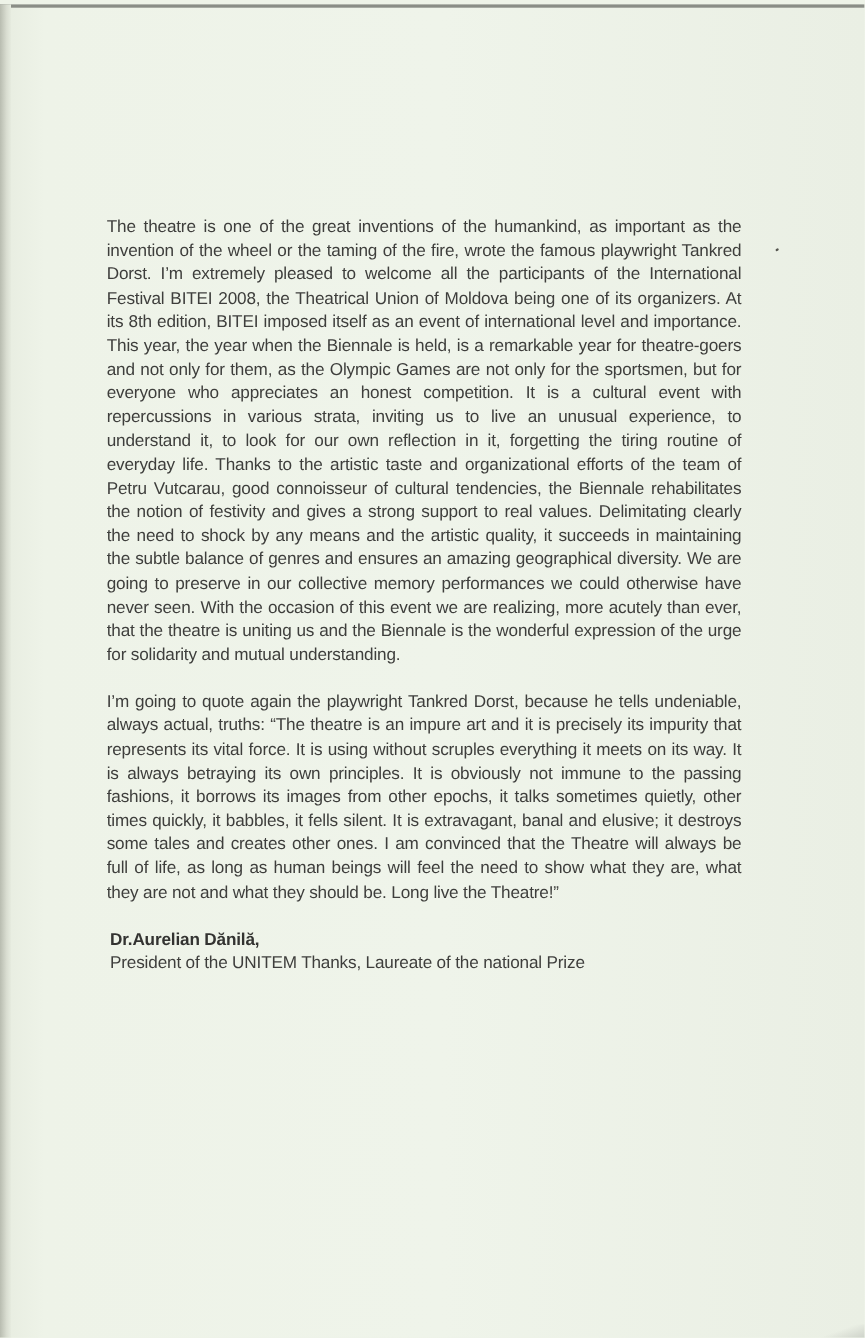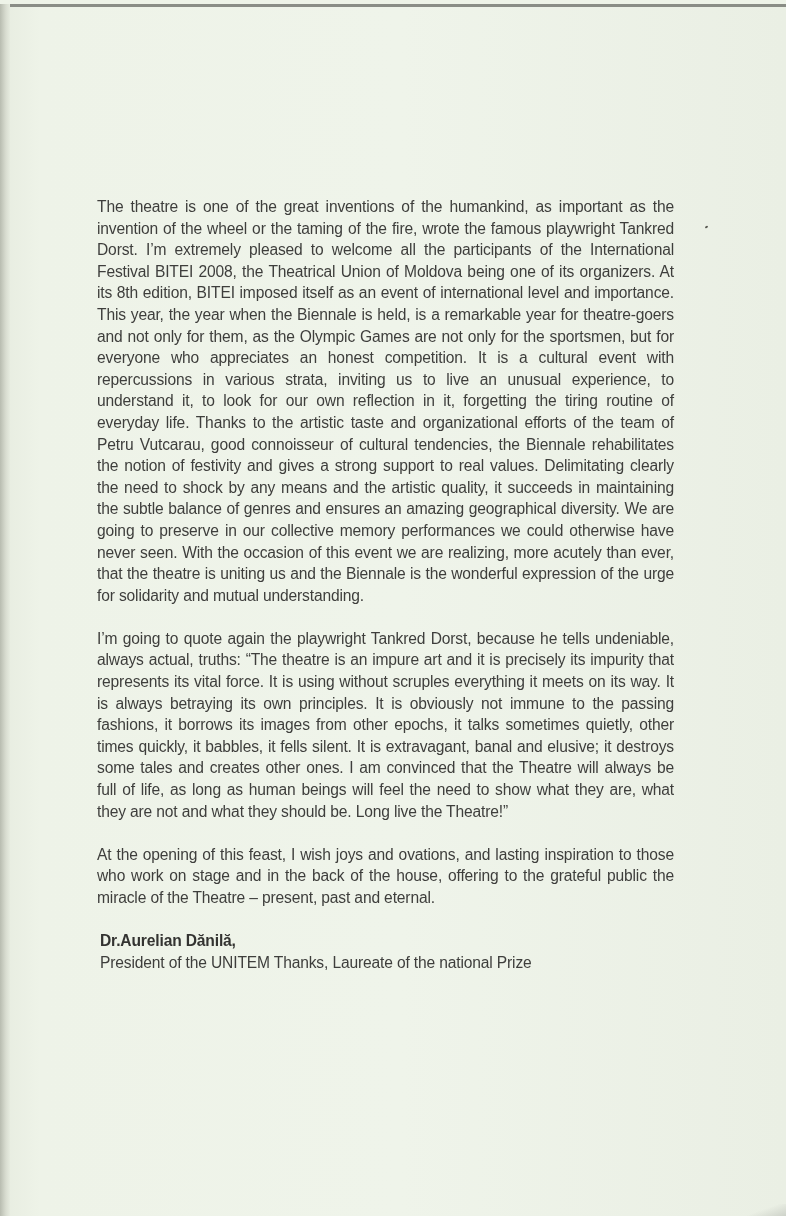--- a/index.html
+++ b/index.html
@@ -80,19 +80,18 @@
 
 <div class="page">
   <div class="top-edge"></div>
   <div class="binding-shadow"></div>
   <div class="corner-shadow"></div>
   <div class="speck" style="left:705px; top:222px;"></div>
 
   <div class="content">
     <p>The theatre is one of the great inventions of the humankind, as important as the invention of the wheel or the taming of the fire, wrote the famous playwright Tankred Dorst. I’m extremely pleased to welcome all the par­ticipants of the International Festival BITEI 2008,  the Theatrical Union of Moldova being one of its organizers. At its 8th edition, BITEI imposed itself as an event of international level and importance. This year, the year when the Biennale is held, is a remarkable year for theatre-goers and not only for them, as the Olympic Games are not only for the sportsmen, but for everyone who appreciates an honest competition. It is a cultural event with repercussions in various strata, inviting us to live an unusual experience, to understand it, to look for our own reflection in it, forgetting the tiring rou­tine of everyday life. Thanks to the artistic taste and organizational efforts of the team of Petru Vutcarau, good connoisseur of cultural tendencies, the Biennale rehabilitates the notion of festivity and gives a strong support to real values. Delimitating clearly the need to shock by any means and the artistic quality, it succeeds in maintaining the subtle balance of genres and ensures an amazing geographical diversity. We are going to preserve in our collective memory performances we could otherwise have never seen. With the occasion of this event we are realizing, more acutely than ever, that the theatre is uniting us and the Biennale is the wonderful expression of the urge for solidarity and mutual understanding.</p>
     <p>I’m going to quote again the playwright Tankred Dorst, because he tells undeniable, always actual, truths: “The theatre is an impure art and it is pre­cisely its impurity that represents its vital force. It is using without scruples everything it meets on its way. It is always betraying its own principles. It is obviously not immune to the passing fashions, it borrows its images from other epochs, it talks sometimes quietly, other times quickly, it babbles, it fells silent. It is extravagant, banal and elusive; it destroys some tales and creates other ones. I am convinced that the Theatre will always be full of life, as long as human beings will feel the need to show what they are, what they are not and what they should be. Long live the Theatre!”</p>
-    <p>At the opening of this feast, I wish joys and ovations, and lasting inspiration to those who work on stage and in the back of the house, offering to the grateful public the miracle of the Theatre – present, past and eternal.</p>
     <div class="signature">
       <span class="sig-name">Dr.Aurelian Dănilă,</span>
       <span class="sig-title">President of the UNITEM Thanks, Laureate of the national Prize</span>
     </div>
   </div>
 </div>
 
 </body></html>

